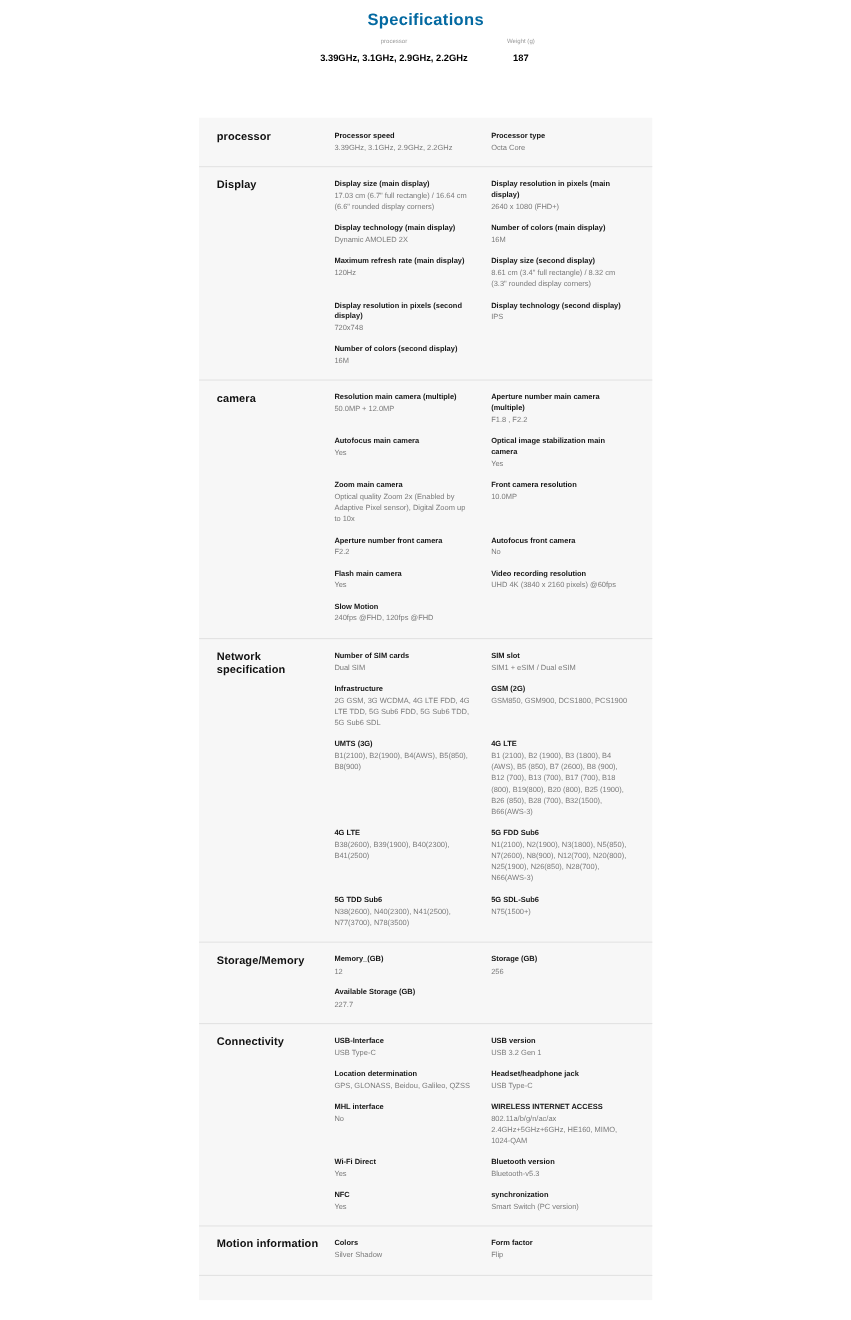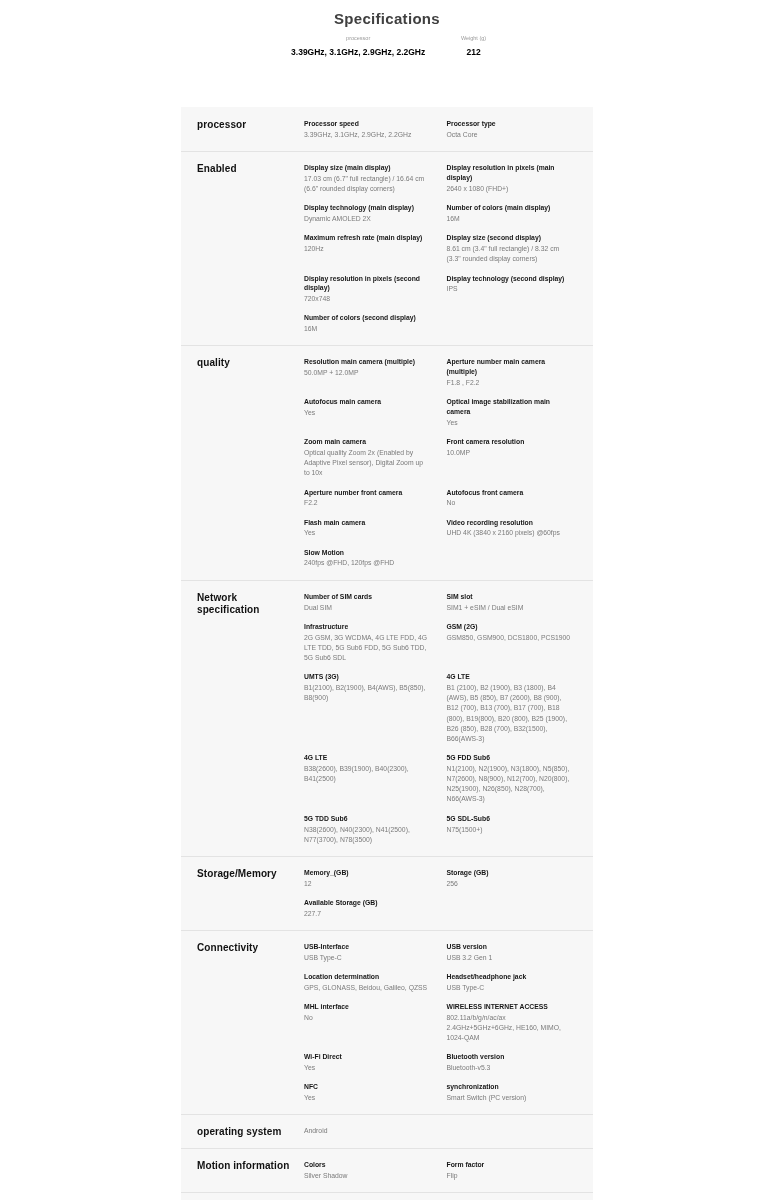--- a/index.html
+++ b/index.html
@@ -1,18 +1,18 @@
 <!DOCTYPE html>
 <html><head>
 <meta charset="utf-8">
 <style>
   html,body{margin:0;padding:0;background:#ffffff;}
   body{width:774px;height:1200px;font-family:"Liberation Sans",sans-serif;color:#222;overflow:hidden;}
   .page{width:774px;}
-  .page-title{font-size:15px;font-weight:700;text-align:center;margin:10px 0 0;color:#404040;letter-spacing:.3px;}
+  .page-title{font-size:15px;font-weight:700;text-align:center;margin:10px 0 0;color:#0369a1;letter-spacing:.3px;}
   .summary{position:relative;height:56px;width:412px;margin:8px auto 0;}
   .summary-item{position:absolute;text-align:center;transform:translateX(-50%);top:0;}
   .summary-item.s1{left:43%;width:230px;}
   .summary-item.s2{left:71%;width:140px;}
   .s-label{font-size:5.5px;color:#9a9a9a;margin-bottom:5px;}
   .s-value{font-size:8.5px;font-weight:700;color:#000;line-height:1.55;}
   .spec-table{width:412px;margin:16px auto 0;background:#f7f7f7;padding:1px 0;}
   .spec-section{display:grid;grid-template-columns:107px 1fr;padding:11px 16px 2px;border-bottom:1px solid #e3e3e3;}
   .spec-section:last-child{border-bottom:none;padding-bottom:10px;}
   .sec-heading{font-size:10px;font-weight:700;color:#111;letter-spacing:.1px;line-height:1.2;padding-right:6px;}
@@ -28,21 +28,21 @@
 <div class="page">
   <h1 class="page-title">Specifications</h1>
 
   <div class="summary">
     <div class="summary-item s1">
       <div class="s-label">processor</div>
       <div class="s-value">3.39GHz, 3.1GHz, 2.9GHz, 2.2GHz</div>
     </div>
     <div class="summary-item s2">
       <div class="s-label">Weight (g)</div>
-      <div class="s-value">212</div>
+      <div class="s-value">187</div>
     </div>
   </div>
 
   <div class="spec-table" id="spec-table">
       <div class="spec-section">
         <div class="sec-heading">processor</div>
         <div class="sec-rows">
           <div class="spec-row">
             <div class="spec-cell left">
               <div class="spec-item">
@@ -53,21 +53,21 @@
             <div class="spec-cell right">
               <div class="spec-item">
                 <div class="spec-label">Processor type</div>
                 <div class="spec-value">Octa Core</div>
               </div>
             </div>
           </div>
         </div>
       </div>
       <div class="spec-section">
-        <div class="sec-heading">Enabled</div>
+        <div class="sec-heading">Display</div>
         <div class="sec-rows">
           <div class="spec-row">
             <div class="spec-cell left">
               <div class="spec-item">
                 <div class="spec-label">Display size (main display)</div>
                 <div class="spec-value">17.03 cm (6.7" full rectangle) / 16.64 cm (6.6" rounded display corners)</div>
               </div>
             </div>
             <div class="spec-cell right">
               <div class="spec-item">
@@ -123,21 +123,21 @@
               <div class="spec-item">
                 <div class="spec-label">Number of colors (second display)</div>
                 <div class="spec-value">16M</div>
               </div>
             </div>
             <div class="spec-cell right"></div>
           </div>
         </div>
       </div>
       <div class="spec-section">
-        <div class="sec-heading">quality</div>
+        <div class="sec-heading">camera</div>
         <div class="sec-rows">
           <div class="spec-row">
             <div class="spec-cell left">
               <div class="spec-item">
                 <div class="spec-label">Resolution main camera (multiple)</div>
                 <div class="spec-value">50.0MP + 12.0MP</div>
               </div>
             </div>
             <div class="spec-cell right">
               <div class="spec-item">
@@ -381,33 +381,20 @@
                 <div class="spec-label">NFC</div>
                 <div class="spec-value">Yes</div>
               </div>
             </div>
             <div class="spec-cell right">
               <div class="spec-item">
                 <div class="spec-label">synchronization</div>
                 <div class="spec-value">Smart Switch (PC version)</div>
               </div>
             </div>
-          </div>
-        </div>
-      </div>
-      <div class="spec-section">
-        <div class="sec-heading">operating system</div>
-        <div class="sec-rows">
-          <div class="spec-row">
-            <div class="spec-cell left">
-              <div class="spec-item">
-                <div class="spec-value">Android</div>
-              </div>
-            </div>
-            <div class="spec-cell right"></div>
           </div>
         </div>
       </div>
       <div class="spec-section">
         <div class="sec-heading">Motion information</div>
         <div class="sec-rows">
           <div class="spec-row">
             <div class="spec-cell left">
               <div class="spec-item">
                 <div class="spec-label">Colors</div>

